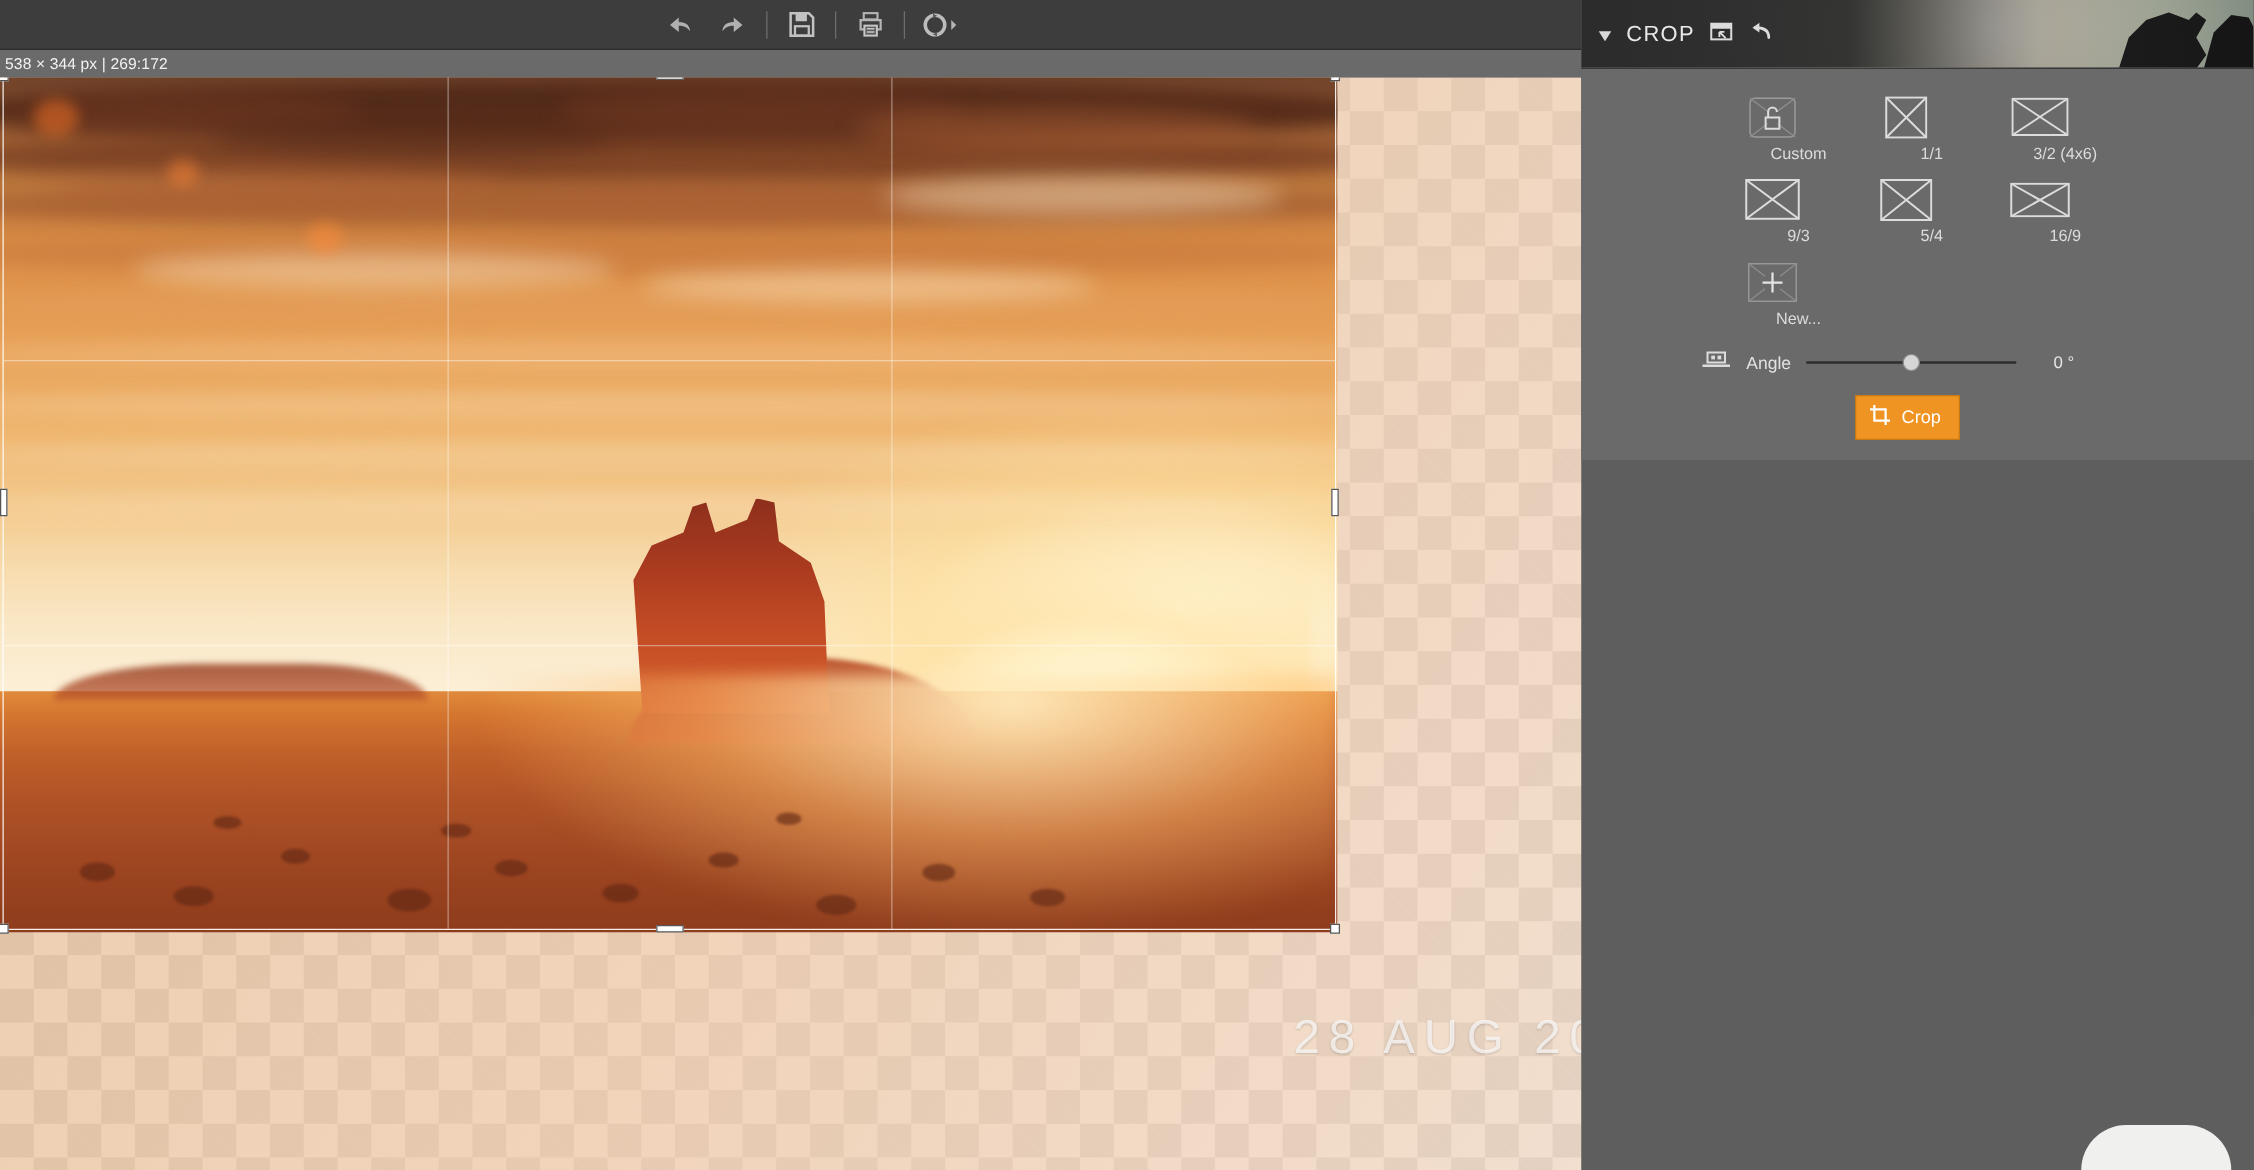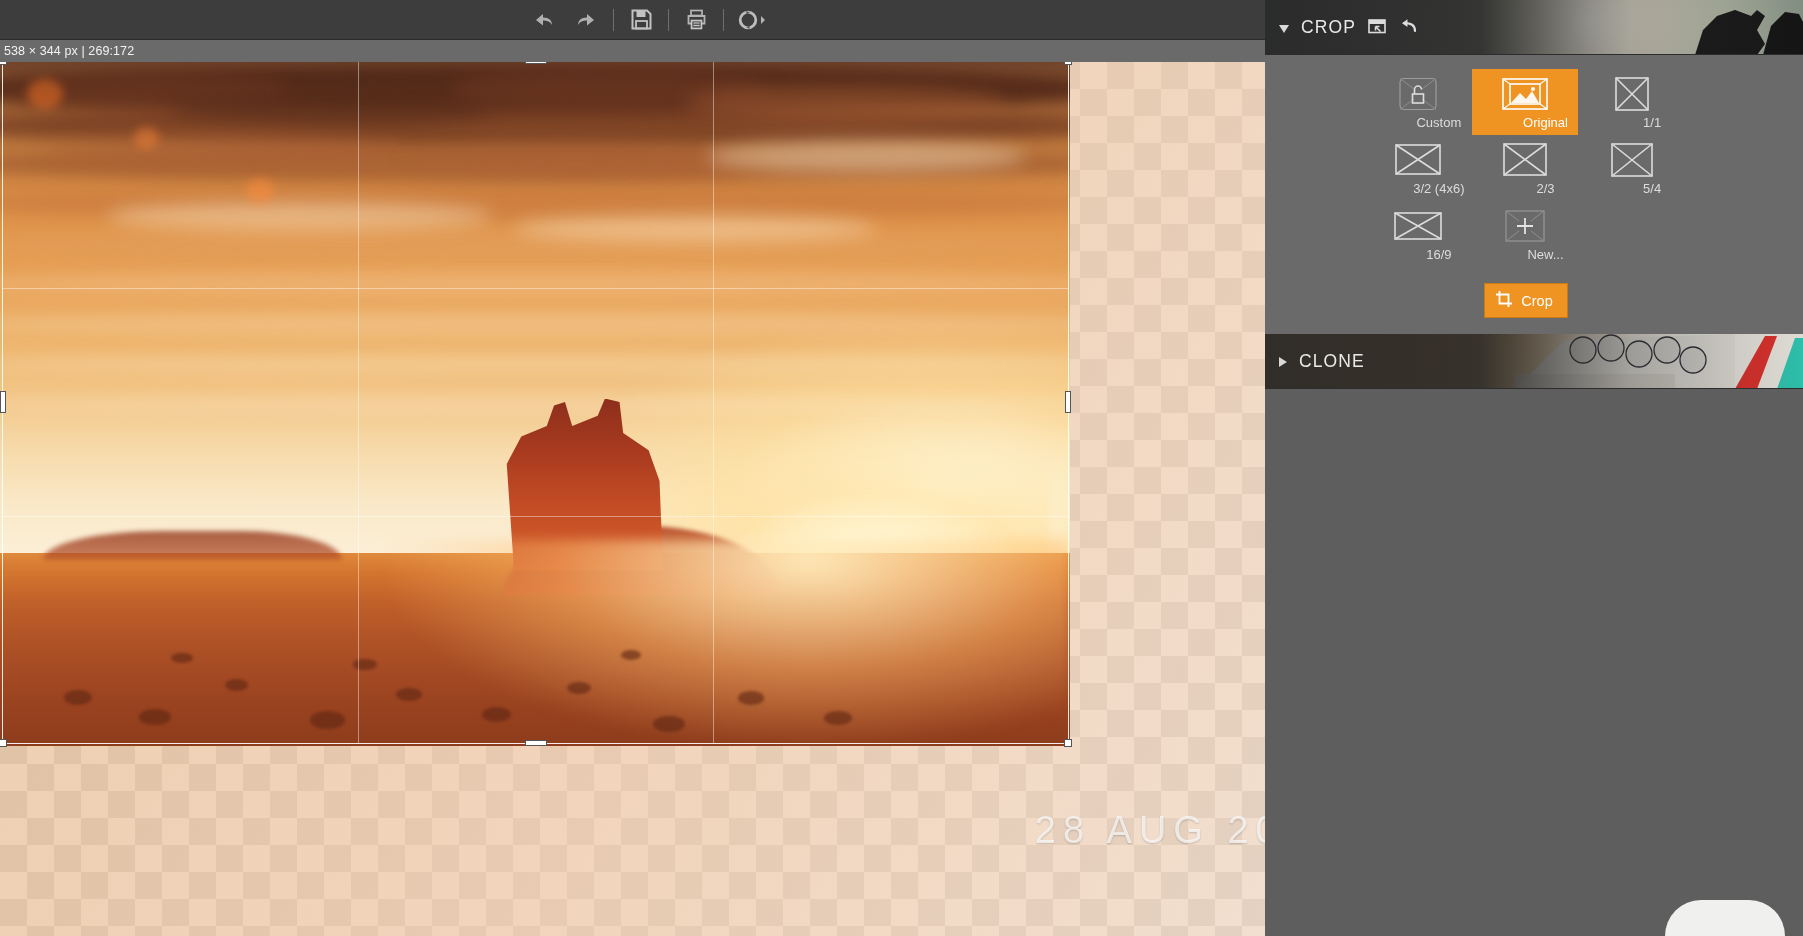--- a/index.html
+++ b/index.html
@@ -342,32 +342,20 @@
             <svg width="40" height="34" viewBox="0 0 40 34">
               <rect x="2" y="1.5" width="36" height="31" rx="4" fill="none" stroke="#9b9b9b" stroke-width="1.2"></rect>
               <path d="M2 1.5 L16 12 M38 1.5 L24 12 M2 32.5 L16 22 M38 32.5 L24 22" stroke="#8e8e8e" stroke-width="1"></path>
               <rect x="14.5" y="17" width="11" height="9" fill="none" stroke="#dcdcdc" stroke-width="1.6"></rect>
               <path d="M16.5 17 L16.5 12.5 A3.5 3.5 0 0 1 23.5 12.5" fill="none" stroke="#dcdcdc" stroke-width="1.6"></path>
             </svg>
           </span>
           <span class="ratio-lbl">Custom</span>
         </div>
 
-        <div class="ratio-cell sel">
-          <span class="ratio-ico">
-            <svg width="46" height="32" viewBox="0 0 46 32">
-              <rect x="1" y="1" width="44" height="30" fill="none" stroke="#ffffff" stroke-width="1.6"></rect>
-              <rect x="8" y="6" width="30" height="20" fill="none" stroke="#ffffff" stroke-width="1.6"></rect>
-              <path d="M1 1 L8 6 M45 1 L38 6 M1 31 L8 26 M45 31 L38 26" stroke="#ffffff" stroke-width="1.1"></path>
-              <path d="M9 25 L18 15 L24 21 L30 13 L37 25 Z" fill="#ffffff" opacity=".92"></path>
-              <circle cx="31" cy="11" r="2" fill="#ffffff"></circle>
-            </svg>
-          </span>
-          <span class="ratio-lbl">Original</span>
-        </div>
 
         <div class="ratio-cell">
           <span class="ratio-ico">
             <svg width="34" height="34" viewBox="0 0 34 34">
               <rect x="1" y="1" width="32" height="32" fill="none" stroke="#dcdcdc" stroke-width="1.6"></rect>
               <path d="M1 1 L33 33 M33 1 L1 33" stroke="#dcdcdc" stroke-width="1.6"></path>
             </svg>
           </span>
           <span class="ratio-lbl">1/1</span>
         </div>
@@ -382,21 +370,21 @@
           <span class="ratio-lbl">3/2 (4x6)</span>
         </div>
 
         <div class="ratio-cell">
           <span class="ratio-ico">
             <svg width="44" height="33" viewBox="0 0 44 33">
               <rect x="1" y="1" width="42" height="31" fill="none" stroke="#dcdcdc" stroke-width="1.6"></rect>
               <path d="M1 1 L43 32 M43 1 L1 32" stroke="#dcdcdc" stroke-width="1.6"></path>
             </svg>
           </span>
-          <span class="ratio-lbl">2/3</span>
+          <span class="ratio-lbl">9/3</span>
         </div>
 
         <div class="ratio-cell">
           <span class="ratio-ico">
             <svg width="42" height="34" viewBox="0 0 42 34">
               <rect x="1" y="1" width="40" height="32" fill="none" stroke="#dcdcdc" stroke-width="1.6"></rect>
               <path d="M1 1 L41 33 M41 1 L1 33" stroke="#dcdcdc" stroke-width="1.6"></path>
             </svg>
           </span>
           <span class="ratio-lbl">5/4</span>
@@ -418,51 +406,47 @@
             <svg width="40" height="32" viewBox="0 0 40 32">
               <rect x="1" y="1" width="38" height="30" fill="none" stroke="#9b9b9b" stroke-width="1.1"></rect>
               <path d="M1 1 L14 11 M39 1 L26 11 M1 31 L14 21 M39 31 L26 21" stroke="#8e8e8e" stroke-width="1"></path>
               <path d="M20 8 L20 24 M12 16 L28 16" stroke="#e4e4e4" stroke-width="1.8"></path>
             </svg>
           </span>
           <span class="ratio-lbl">New...</span>
         </div>
       </div>
 
+      <div class="angle-row">
+        <span>
+          <svg width="24" height="16" viewBox="0 0 24 16">
+            <rect x="5" y="3" width="14" height="8" fill="none" stroke="#dcdcdc" stroke-width="1.6"></rect>
+            <rect x="8" y="5.5" width="3" height="3" fill="#dcdcdc"></rect>
+            <rect x="13" y="5.5" width="3" height="3" fill="#dcdcdc"></rect>
+            <path d="M1 13.5 H23" stroke="#dcdcdc" stroke-width="2"></path>
+          </svg>
+        </span>
+        <span class="angle-lbl">Angle</span>
+        <span class="slider">
+          <span class="track"></span>
+          <span class="knob" style="left: 46%;"></span>
+        </span>
+        <span class="angle-val">0 °</span>
+      </div>
 
       <div class="crop-btn-wrap">
         <div class="crop-btn">
           <span>
             <svg width="18" height="18" viewBox="0 0 18 18">
               <path d="M4.5 1 V13.5 H17" fill="none" stroke="#ffffff" stroke-width="1.8"></path>
               <path d="M1 4.5 H13.5 V17" fill="none" stroke="#ffffff" stroke-width="1.8"></path>
             </svg>
           </span>
           <span>Crop</span>
         </div>
       </div>
     </div>
 
 
-    <div class="sect-head">
-      <div class="bgart art-clone">
-        <svg width="538" height="55" viewBox="0 0 538 55" style="position:absolute;right:0;top:0;">
-          <path d="M250 55 L300 6 L470 0 L470 55 Z" fill="#e9e6de"></path>
-          <circle cx="318" cy="16" r="13" fill="#dcdad4" stroke="#2b2b33" stroke-width="1.3"></circle>
-          <circle cx="346" cy="14" r="13" fill="#dcdad4" stroke="#2b2b33" stroke-width="1.3"></circle>
-          <circle cx="374" cy="20" r="13" fill="#dcdad4" stroke="#2b2b33" stroke-width="1.3"></circle>
-          <circle cx="402" cy="16" r="13" fill="#dcdad4" stroke="#2b2b33" stroke-width="1.3"></circle>
-          <circle cx="428" cy="26" r="13" fill="#dcdad4" stroke="#2b2b33" stroke-width="1.3"></circle>
-          <path d="M470 55 L500 2 L512 2 L492 55 Z" fill="#e0302a"></path>
-          <path d="M512 55 L530 4 L538 4 L538 55 Z" fill="#2ec6b0"></path>
-          <rect x="250" y="40" width="160" height="15" fill="#d9d6cc" opacity=".8"></rect>
-        </svg>
-      </div>
-      <div class="veil"></div>
-      <div class="row">
-        <span class="tri closed"></span>
-        <span class="sect-title">CLONE</span>
-      </div>
-    </div>
 
     <div class="bottom-art"></div>
   </div>
 </div>
 
 </body></html>

